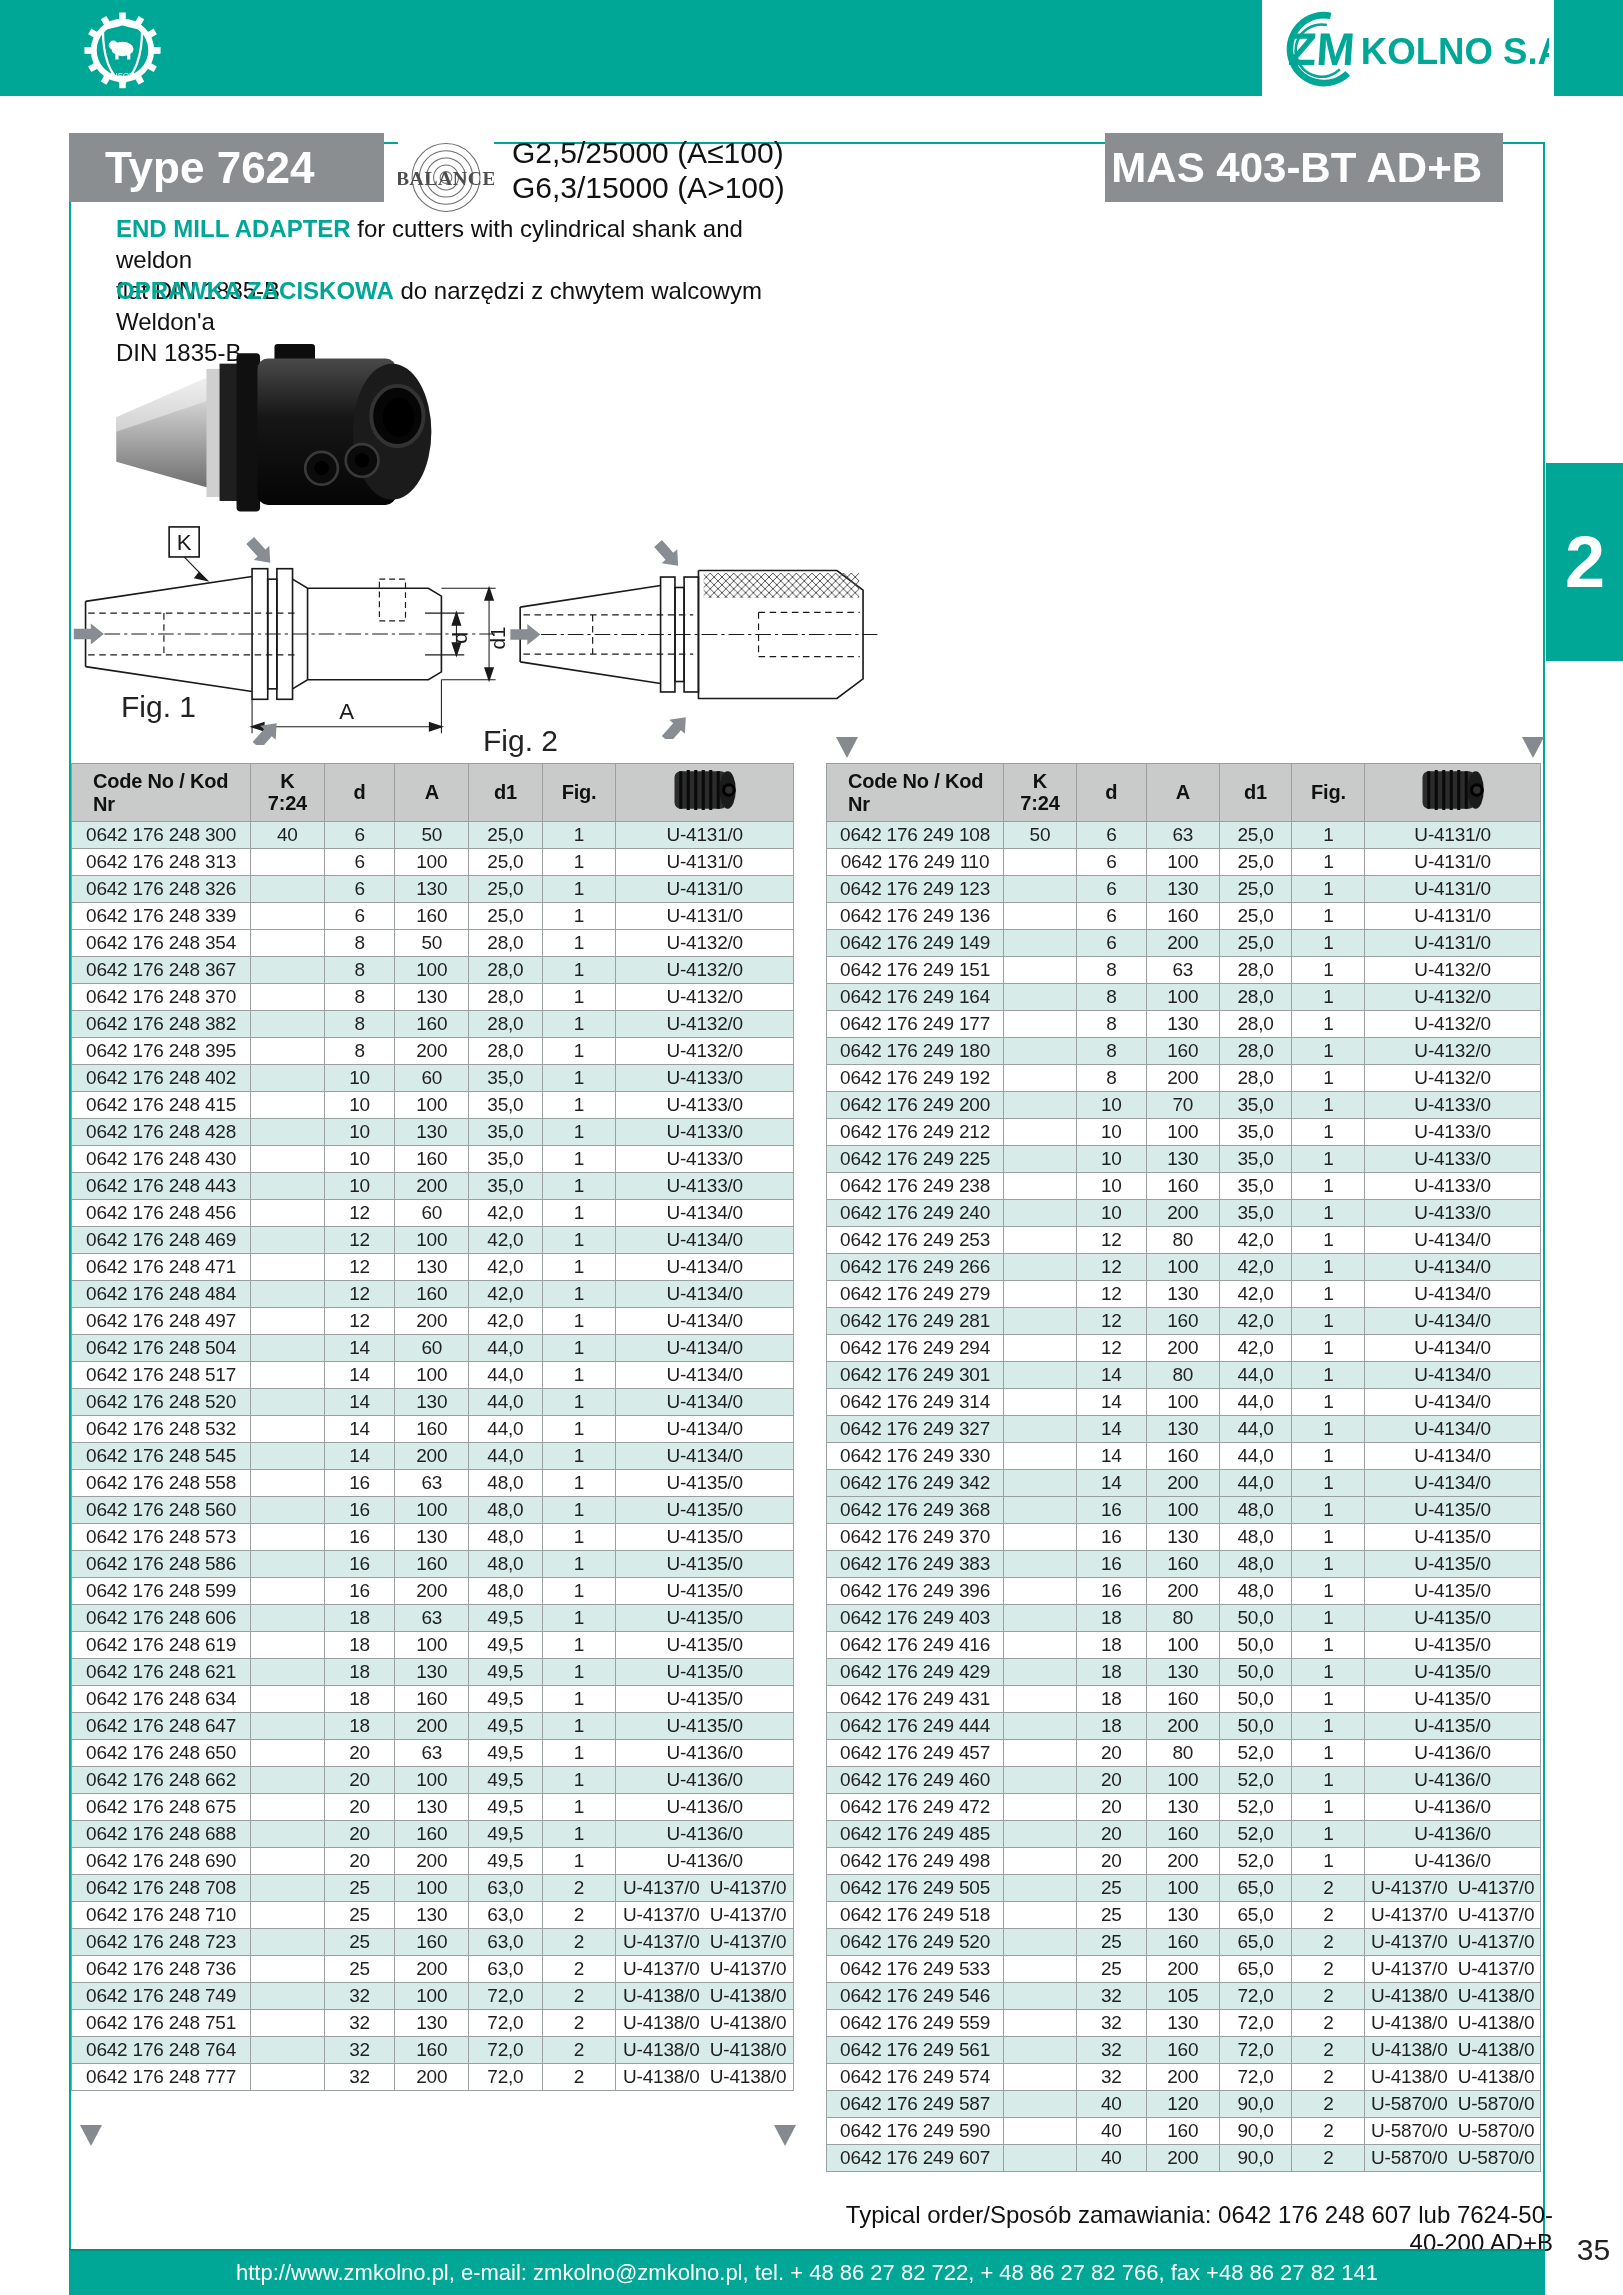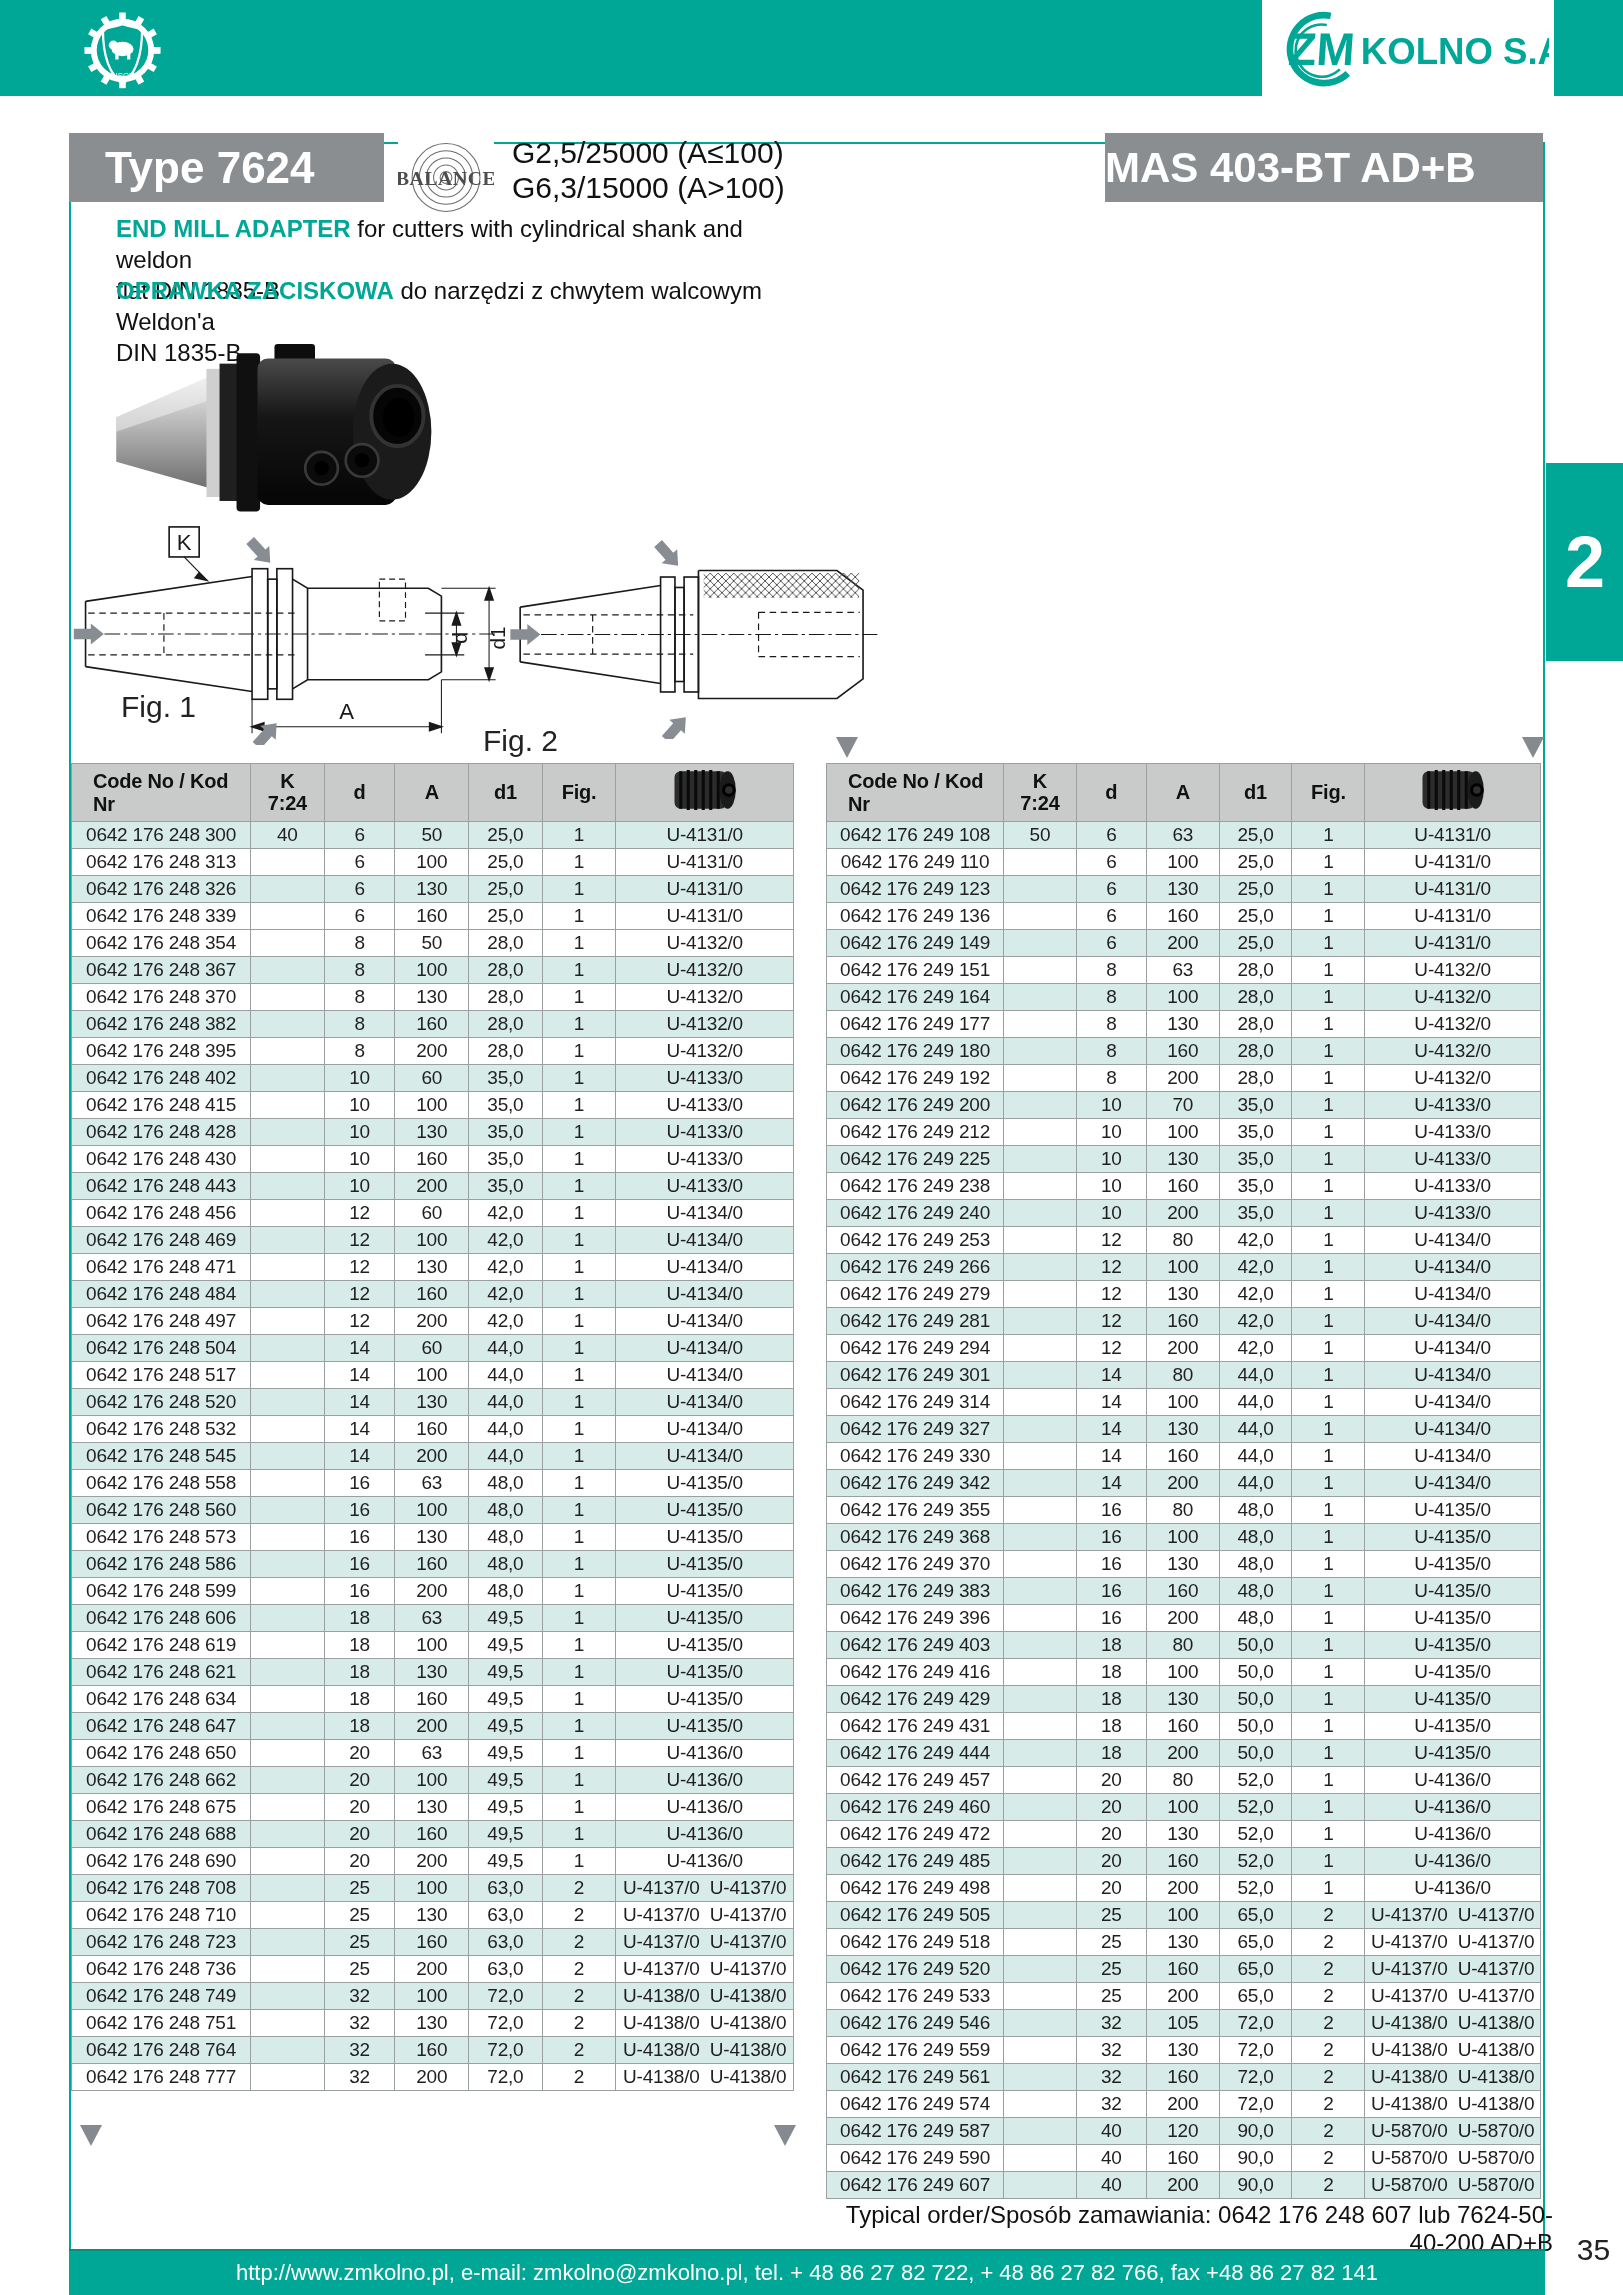--- a/index.html
+++ b/index.html
@@ -11,22 +11,22 @@
   
   .band{left:0;top:0;width:1623px;height:96px;background:#00A796;}
   .logo-box{left:1262px;top:0;width:292px;height:96px;background:#ffffff;display:flex;align-items:center;justify-content:center;}
   
   .rule-h{left:69px;top:142px;width:1476px;height:2px;background:#00A796;}
   .rule-v-left{left:69px;top:142px;width:2px;height:2108px;background:#00A796;}
   .rule-v-right{left:1543px;top:142px;width:2px;height:2108px;background:#00A796;}
   
   .type-box{left:69px;top:133px;width:315px;height:69px;background:#8a8e90;color:#fff;
     font-size:44px;font-weight:bold;line-height:69px;padding-left:36px;box-sizing:border-box;}
-  .mas-box{left:1105px;top:133px;width:438px;height:69px;background:#8a8e90;color:#fff;
-    font-size:42px;font-weight:bold;line-height:69px;padding-right:21px;box-sizing:border-box;}
+  .mas-box{left:1105px;top:133px;width:398px;height:69px;background:#8a8e90;color:#fff;
+    font-size:42px;font-weight:bold;line-height:69px;text-align:right;padding-right:21px;box-sizing:border-box;}
   .balance{left:398px;top:139px;width:96px;height:77px;background:#fff;display:flex;align-items:center;justify-content:center;}
   .gspec{left:512px;top:135px;font-size:30px;line-height:35px;color:#111;}
   
   .desc{left:116px;width:654px;font-size:24px;line-height:31px;color:#111;}
   .desc b{color:#00A796;}
   .desc-en{top:213px;}
   .desc-pl{top:275px;}
   
   .side-tab{left:1546px;top:463px;width:78px;height:198px;background:#00A796;color:#fff;
     display:flex;align-items:center;justify-content:center;font-size:72px;font-weight:bold;}
@@ -984,29 +984,20 @@
       </tr>
       <tr class="alt">
         <td>0642 176 249 342</td>
         <td></td>
         <td>14</td>
         <td>200</td>
         <td>44,0</td>
         <td>1</td>
         <td class="screw-cell">U-4134/0</td>
       </tr>
-      <tr>
-        <td>0642 176 249 355</td>
-        <td></td>
-        <td>16</td>
-        <td>80</td>
-        <td>48,0</td>
-        <td>1</td>
-        <td class="screw-cell">U-4135/0</td>
-      </tr>
       <tr class="alt">
         <td>0642 176 249 368</td>
         <td></td>
         <td>16</td>
         <td>100</td>
         <td>48,0</td>
         <td>1</td>
         <td class="screw-cell">U-4135/0</td>
       </tr>
       <tr>

